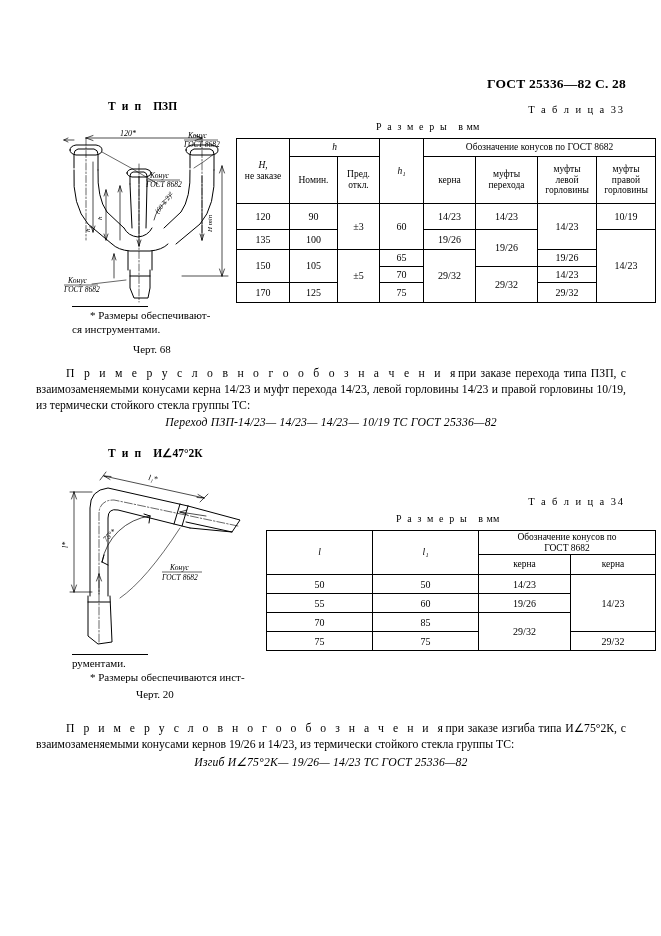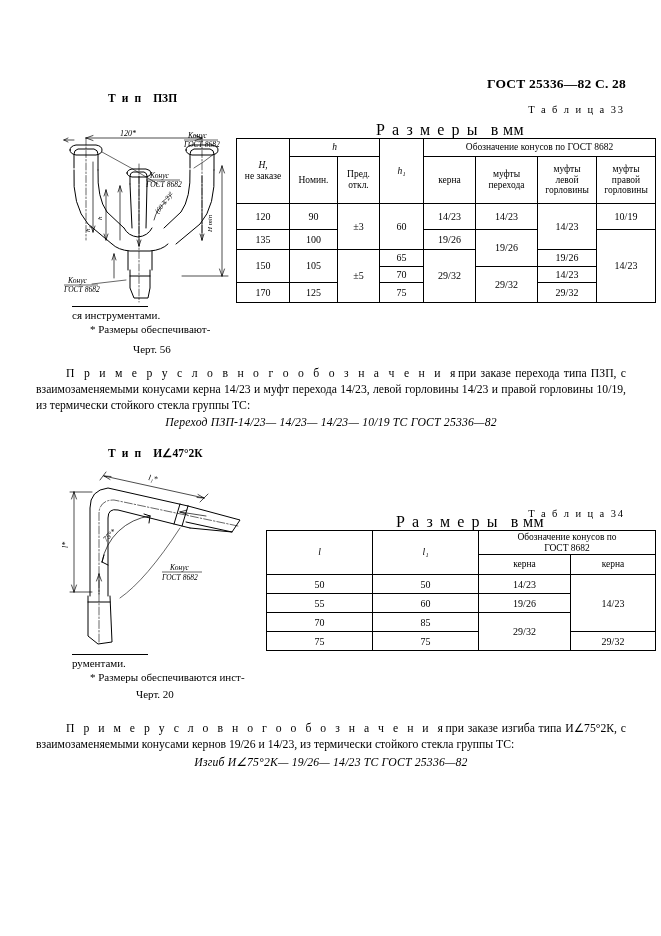--- a/index.html
+++ b/index.html
@@ -45,21 +45,21 @@
   .type-title .tight { letter-spacing: 0px; }
 
   .table-caption {
     position: absolute;
     font-size: 10.5px;
     letter-spacing: 1.9px;
     white-space: nowrap;
   }
   .dims-caption {
     position: absolute;
-    font-size: 16px;
+    font-size: 10px;
     letter-spacing: 1.6px;
     white-space: nowrap;
   }
   .dims-caption .unit { letter-spacing: 0.4px; }
 
   
   table.gost {
     position: absolute;
     border-collapse: collapse;
     font-size: 10px;
@@ -121,21 +121,21 @@
   }
   .indent { display: inline-block; width: 30px; }
 </style>
 </head>
 <body>
 
 <div class="page">
 
   <div class="doc-header">ГОСТ 25336—82 С. 28</div>
 
-  <div class="type-title" style="left:108px; top:92px;">
+  <div class="type-title" style="left:108px; top:100px;">
     <span>Т и п</span>
     <span class="tight" style="margin-left:6px;">ПЗП</span>
   </div>
 
   <div class="table-caption" style="right:36px; top:104px;">Т а б л и ц а  33</div>
 
   <div class="dims-caption" style="left:376px; top:121px;">
     <span>Р а з м е р ы</span>
     <span class="unit" style="margin-left:6px;">в мм</span>
   </div>
@@ -222,25 +222,25 @@
         <text x="150" y="104" font-size="7" transform="rotate(-90 150 104)">H min</text>
       </g>
       <line x1="84" y1="52" x2="118" y2="52" stroke="#000" stroke-width="0.6"></line>
       <line x1="122" y1="12" x2="156" y2="12" stroke="#000" stroke-width="0.6"></line>
       <line x1="2" y1="157" x2="36" y2="157" stroke="#000" stroke-width="0.6"></line>
     </svg>
   </div>
 
   <div class="fig-note" style="left:72px; top:306px;">
     <div class="rule"></div>
+    <div style="text-indent:18px;">* Размеры обеспечивают-</div>
     <div>ся инструментами.</div>
-    <div style="text-indent:18px;">* Размеры обеспечивают-</div>
-  </div>
-
-  <div class="fig-caption" style="left:133px; top:343px;">Черт. 56</div>
+  </div>
+
+  <div class="fig-caption" style="left:133px; top:343px;">Черт. 68</div>
 
   <table class="gost" style="left:236px; top:138px; width:419px;">
     <colgroup>
       <col style="width:53px">
         <col style="width:48px">
         <col style="width:42px">
       <col style="width:44px">
         <col style="width:52px">
         <col style="width:62px">
       <col style="width:59px">
@@ -325,21 +325,21 @@
   <div class="example" style="left:36px; top:366px;">
     <span class="indent"></span><span class="spaced">П р и м е р   у с л о в н о г о   о б о з н а ч е н и я</span><span>при заказе перехода типа ПЗП, с взаимозаменяемыми конусами керна 14/23 и муфт перехода 14/23, левой  горловины  14/23 и правой горловины 10/19, из термически стойкого стекла группы ТС:</span>
     <span class="desig">Переход ПЗП-14/23— 14/23— 14/23— 10/19 ТС ГОСТ 25336—82</span>
   </div>
 
   <div class="type-title" style="left:108px; top:446px;">
     <span>Т и п</span>
     <span class="tight" style="margin-left:6px;">И∠47°2К</span>
   </div>
 
-  <div class="table-caption" style="right:36px; top:496px;margin-top:12px;">Т а б л и ц а  34</div>
+  <div class="table-caption" style="right:36px; top:496px;">Т а б л и ц а  34</div>
 
   <div class="dims-caption" style="left:396px; top:513px;">
     <span>Р а з м е р ы</span>
     <span class="unit" style="margin-left:6px;">в мм</span>
   </div>
 
   <div class="figure" style="left:62px; top:466px;">
     <svg width="200" height="180" viewBox="0 0 200 180">
       <g fill="none" stroke="#000" stroke-width="1" stroke-linejoin="round" stroke-linecap="round">
 

